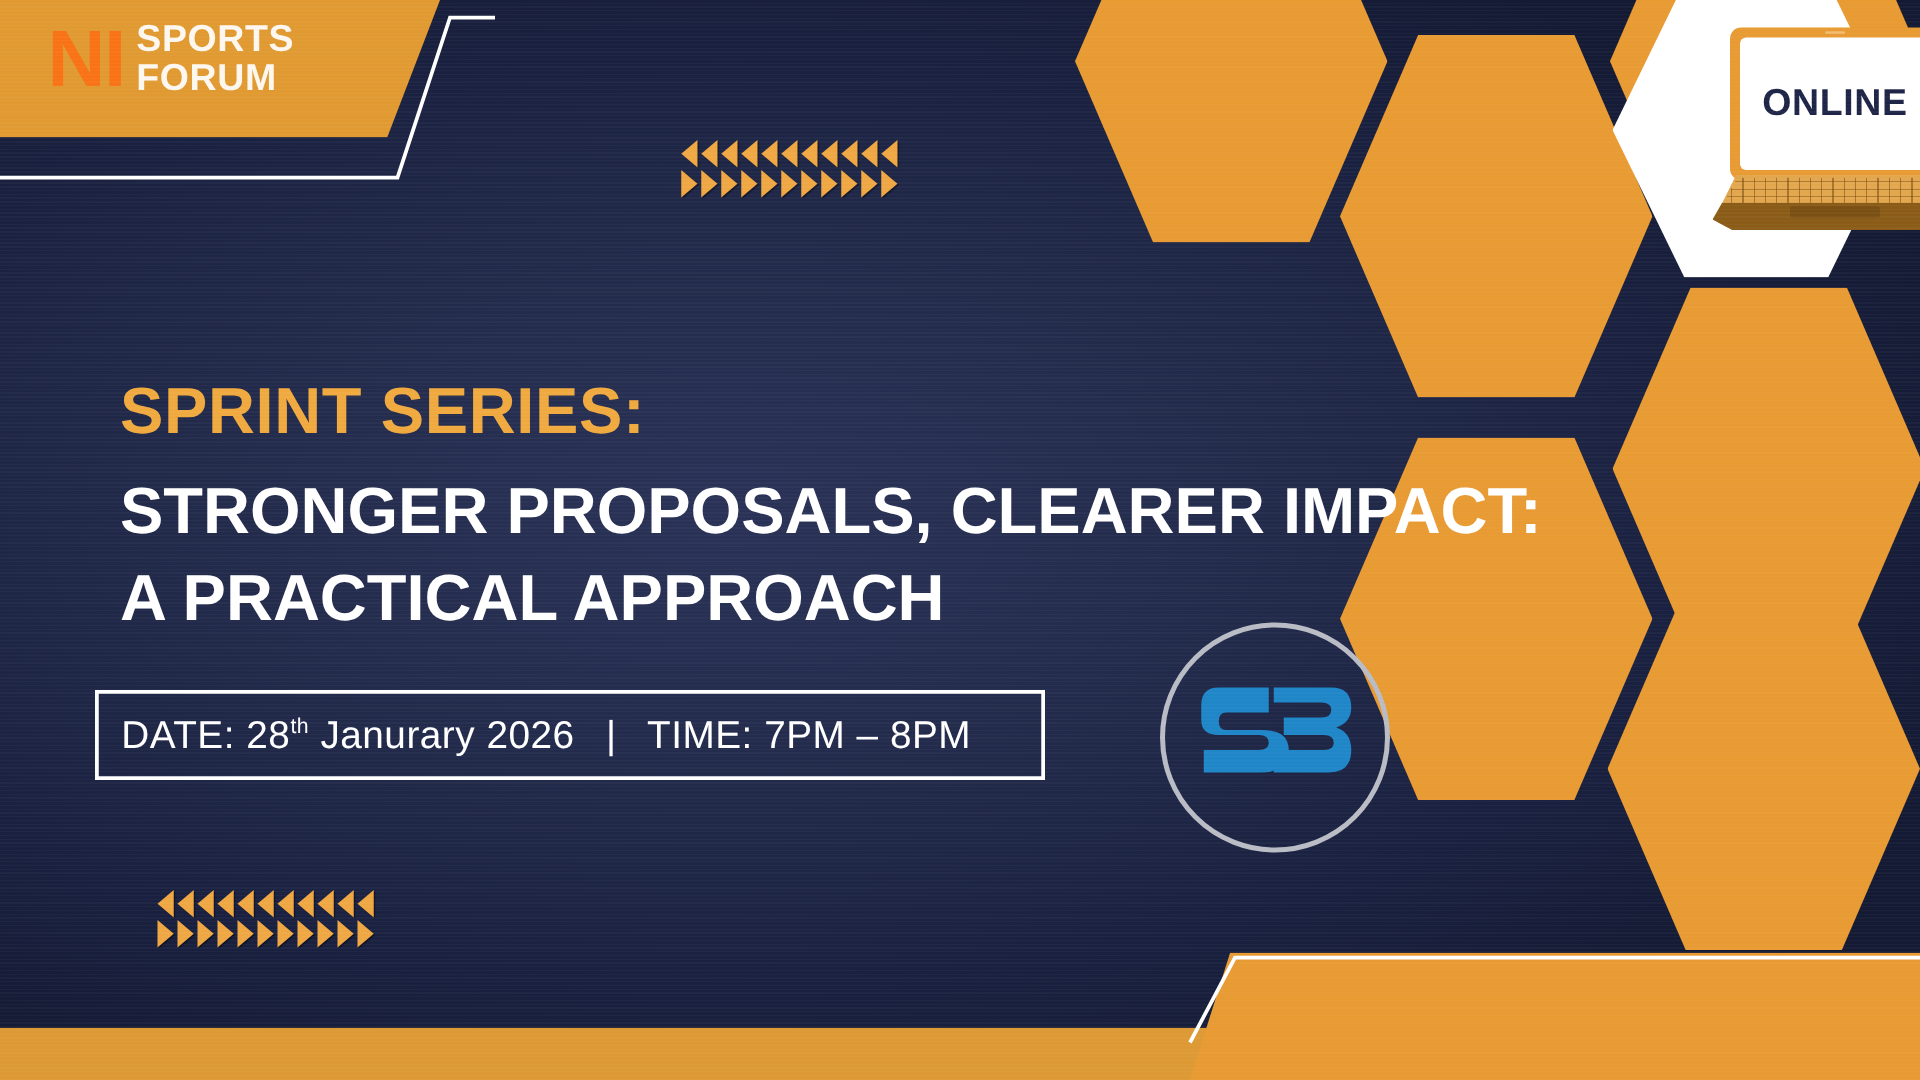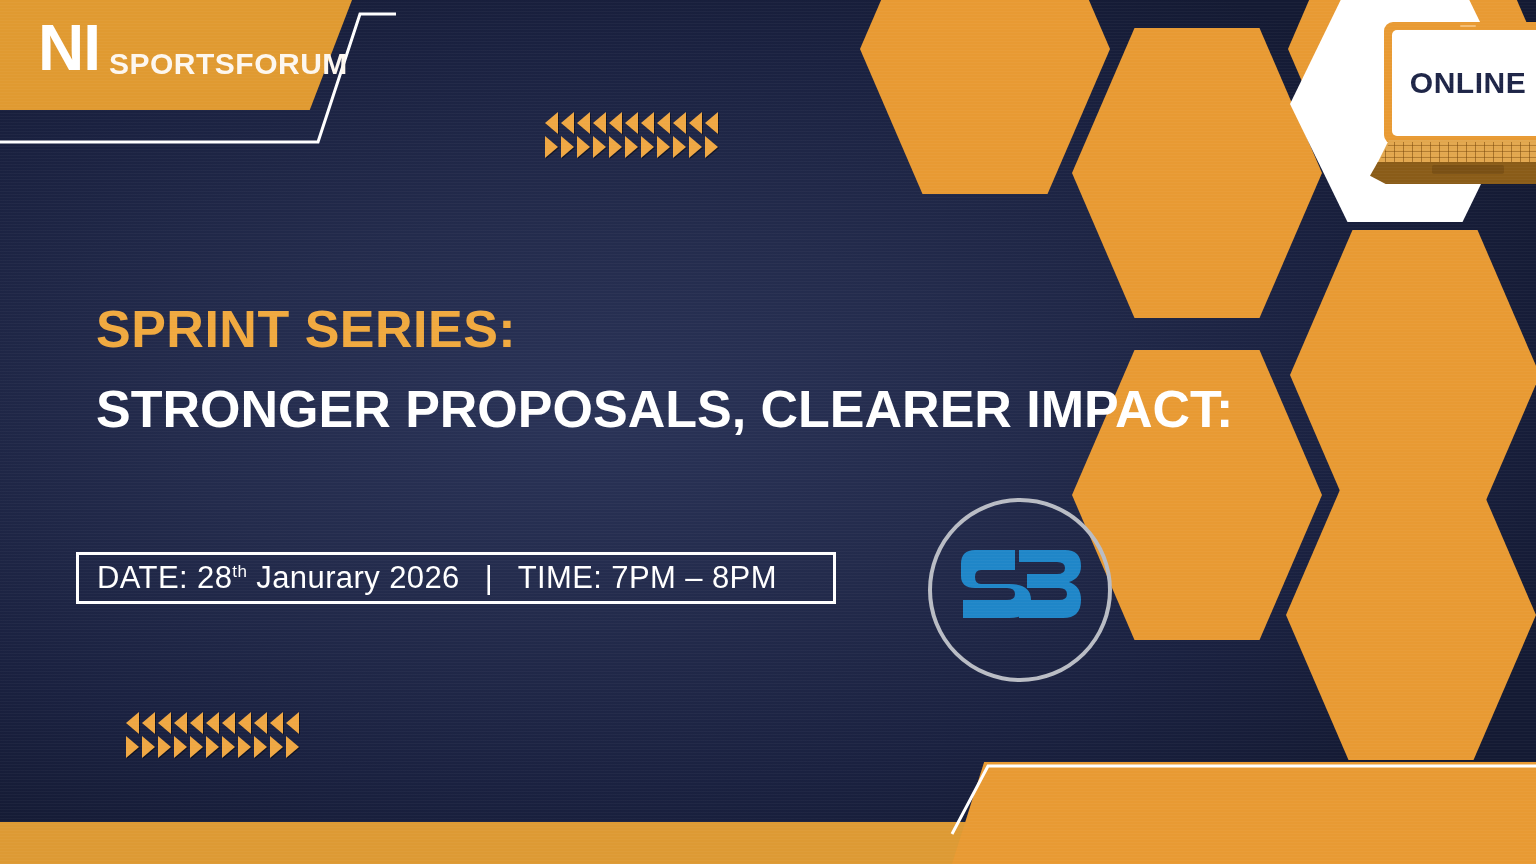--- a/index.html
+++ b/index.html
@@ -81,27 +81,27 @@
   #logo-band{
     position:absolute;left:0;top:0;width:352px;height:110px;
     background:#e09a31;
     clip-path:polygon(0 0, 100% 0, 88% 100%, 0 100%);
   }
   #logo-wrap{
     position:absolute;left:38px;top:16px;
     display:flex;align-items:center;gap:0px;
   }
   #logo-ni{
-    color:#ffffff;font-weight:bold;font-size:64px;line-height:62px;
+    color:#f97316;font-weight:bold;font-size:64px;line-height:62px;
     letter-spacing:-1px;
     font-family:"Liberation Sans", sans-serif;
   }
   #logo-stack{
-    display:flex;flex-direction:row;justify-content:flex-end;
-    margin-left:9px;padding-left:0;margin-top:32px;
+    display:flex;flex-direction:column;justify-content:flex-end;
+    margin-left:9px;padding-left:0;
   }
   #logo-stack span{
     color:#fdf7ef;font-weight:bold;font-size:30px;line-height:31px;
     letter-spacing:.5px;
     font-family:"Liberation Sans", sans-serif;
   }
 
   
   .chev-cluster{position:absolute;}
   .chev-row{display:flex;}
@@ -127,21 +127,21 @@
   #title-main .tline{
     display:block;
     color:#ffffff;font-weight:bold;font-size:52px;line-height:70px;
     letter-spacing:0px;white-space:nowrap;
     font-family:"Liberation Sans", sans-serif;
   }
 
   
   #datetime-bar{
     position:absolute;left:76px;top:552px;
-    width:760px;height:52px;
+    width:760px;height:72px;
     border:3px solid #ffffff;
     display:flex;align-items:center;
   }
   #datetime-inner{
     padding-left:18px;
     color:#ffffff;font-size:31px;letter-spacing:.4px;white-space:nowrap;
     font-family:"Liberation Sans", sans-serif;
   }
   #datetime-inner .sup{font-size:17px;vertical-align:super;}
   #datetime-inner .sep{padding:0 16px;}
@@ -270,20 +270,21 @@
       <span class="chev right"></span>
       <span class="chev right"></span>
       <span class="chev right"></span>
     </div>
   </div>
 
   <div id="headline">
     <div id="title-eyebrow">SPRINT SERIES:</div>
     <div id="title-main">
       <span class="tline">STRONGER PROPOSALS, CLEARER IMPACT:</span>
+      <span class="tline">A PRACTICAL APPROACH</span>
     </div>
   </div>
 
   <div id="datetime-bar">
     <div id="datetime-inner">
       <span>DATE:</span>
       <span>28</span><span class="sup">th</span>
       <span>Janurary 2026</span>
       <span class="sep">|</span>
       <span>TIME:</span>

